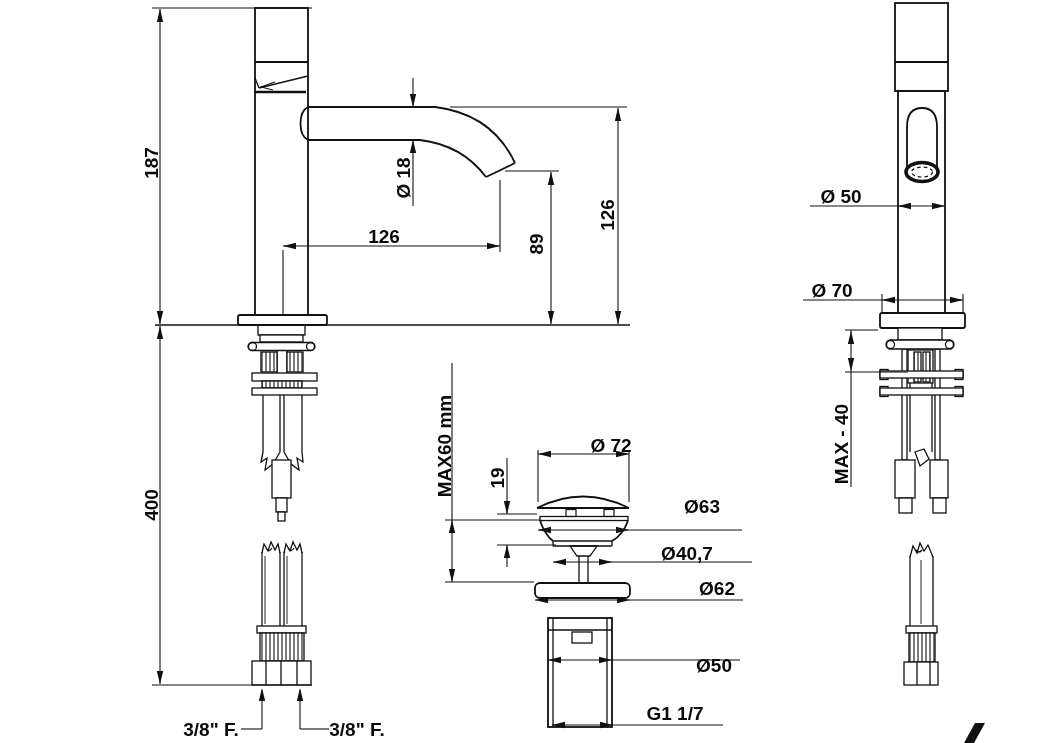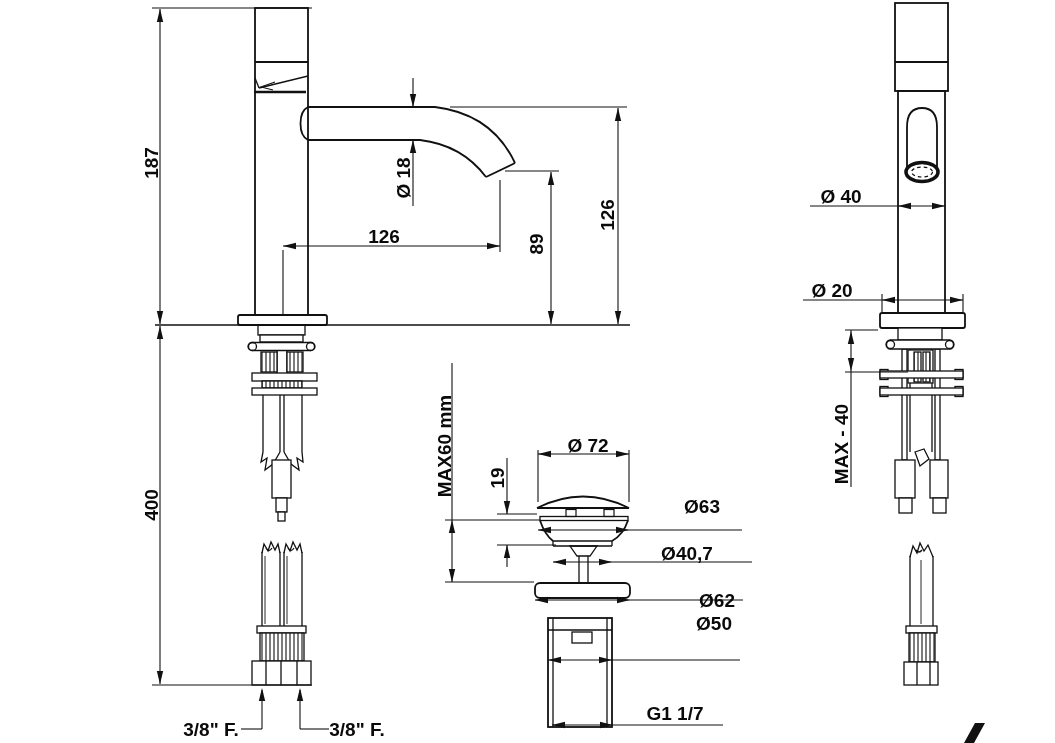--- a/index.html
+++ b/index.html
@@ -265,25 +265,25 @@
   <div class="lbl rot" style="left:151px;top:163px">187</div>
   <div class="lbl rot" style="left:151px;top:505px">400</div>
   <div class="lbl" style="left:384px;top:236px">126</div>
   <div class="lbl rot" style="left:403px;top:178px">Ø 18</div>
   <div class="lbl rot" style="left:536px;top:244px">89</div>
   <div class="lbl rot" style="left:607px;top:215px">126</div>
   <div class="lbl" style="left:211px;top:729px">3/8" F.</div>
   <div class="lbl" style="left:357px;top:729px">3/8" F.</div>
 
   <div class="lbl rot" style="left:444px;top:446px">MAX60 mm</div>
-  <div class="lbl" style="left:588px;top:445px">Ø 72</div>
+  <div class="lbl" style="left:611px;top:445px">Ø 72</div>
   <div class="lbl rot" style="left:497px;top:478px">19</div>
   <div class="lbl" style="left:702px;top:506px">Ø63</div>
   <div class="lbl" style="left:687px;top:553px">Ø40,7</div>
-  <div class="lbl" style="left:717px;top:600px">Ø62</div>
-  <div class="lbl" style="left:714px;top:623px">Ø50</div>
+  <div class="lbl" style="left:717px;top:588px">Ø62</div>
+  <div class="lbl" style="left:714px;top:665px">Ø50</div>
   <div class="lbl" style="left:675px;top:713px">G1 1/7</div>
 
-  <div class="lbl" style="left:841px;top:196px">Ø 40</div>
-  <div class="lbl" style="left:832px;top:290px">Ø 20</div>
+  <div class="lbl" style="left:841px;top:196px">Ø 50</div>
+  <div class="lbl" style="left:832px;top:290px">Ø 70</div>
   <div class="lbl rot" style="left:841px;top:444px">MAX - 40</div>
 
 </div>
 
 </body></html>

